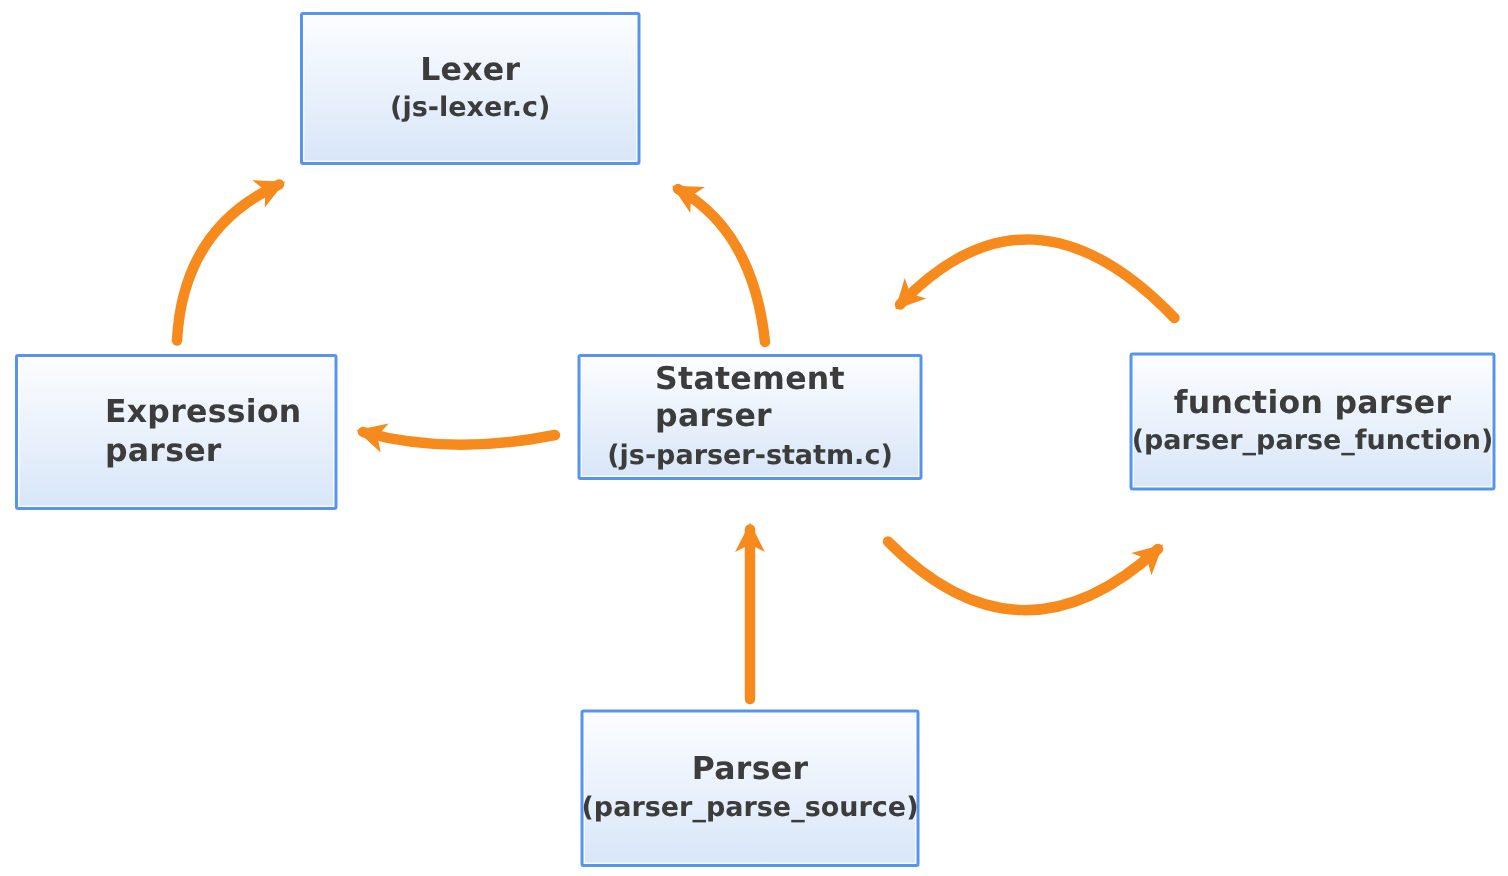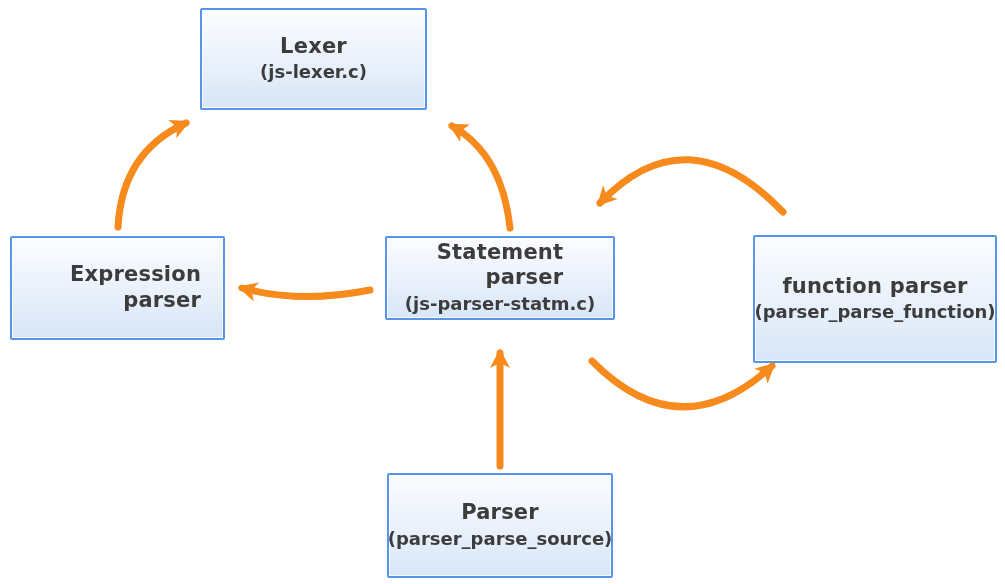--- a/index.html
+++ b/index.html
@@ -43,36 +43,36 @@
     display: flex;
     flex-direction: column;
     justify-content: center;
     align-items: center;
     color: var(--text);
   }
   .node-title {
     font-weight: 700;
     font-size: 21px;
     line-height: 1.22;
-    text-align: right;
+    text-align: left;
     white-space: pre-line;
     letter-spacing: 0.2px;
   }
   .node-subtitle {
     font-weight: 700;
     font-size: 18px;
     line-height: 1.35;
     text-align: center;
     white-space: nowrap;
     margin-top: 1px;
   }
   .node-lexer            { left: 200px; top:   8px; width: 227px; height: 102px; }
   .node-expression-parser{ left:  10px; top: 236px; width: 215px; height: 104px; padding-left: 36px; }
   .node-statement-parser { left: 385px; top: 236px; width: 230px; height: 84px; }
-  .node-function-parser  { left: 753px; top: 235px; width: 244px; height: 128px; }
+  .node-function-parser  { left: 753px; top: 235px; width: 244px; height: 92px; }
   .node-parser           { left: 387px; top: 473px; width: 226px; height: 105px; }
 </style>
 </head>
 <body>
 
 <div class="canvas">
 
   <svg class="edges-layer" viewBox="0 0 1005 584" xmlns="http://www.w3.org/2000/svg" aria-hidden="true">
     <defs>
       <marker id="arrowhead" viewBox="0 0 10 10" refX="7.5" refY="5" markerWidth="3.1" markerHeight="3.1" orient="auto">

